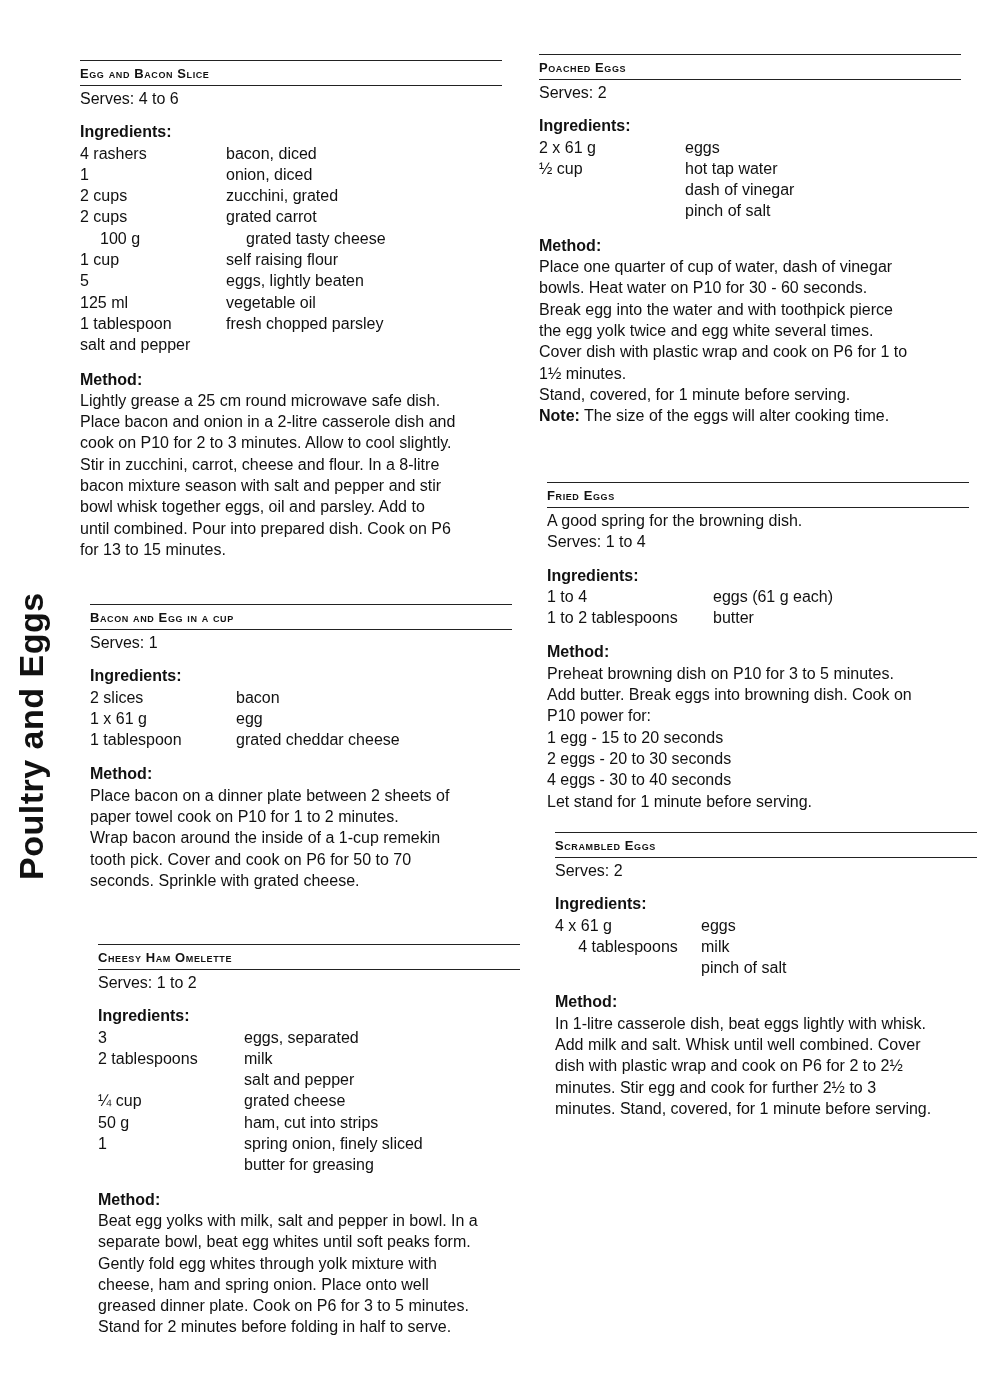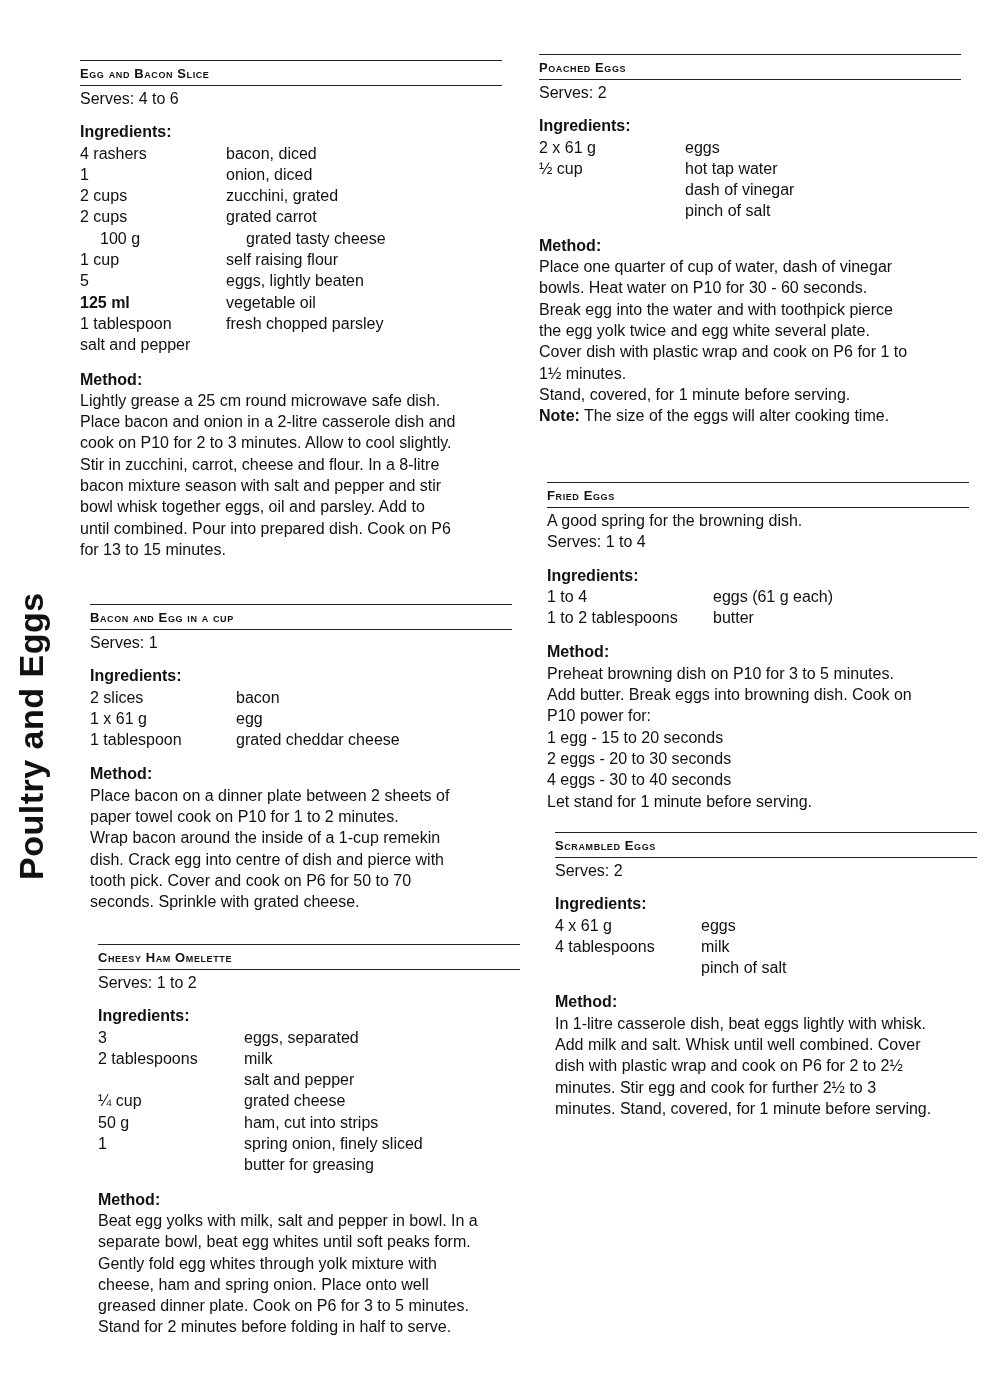--- a/index.html
+++ b/index.html
@@ -69,21 +69,21 @@
     </div>
     <div class="ing-row">
       <span class="qty" style="width: 146px;">1 cup</span>
       <span class="item">self raising flour</span>
     </div>
     <div class="ing-row">
       <span class="qty" style="width: 146px;">5</span>
       <span class="item">eggs, lightly beaten</span>
     </div>
     <div class="ing-row">
-      <span class="qty" style="width: 146px; font-weight: bold;">125 ml</span>
+      <span class="qty" style="width: 146px;">125 ml</span>
       <span class="item">vegetable oil</span>
     </div>
     <div class="ing-row">
       <span class="qty" style="width: 146px;">1 tablespoon</span>
       <span class="item">fresh chopped parsley</span>
     </div>
     <div class="ing-row">
       <span class="qty" style="width: auto;">salt and pepper</span>
       <span class="item"></span>
     </div>
@@ -115,21 +115,20 @@
       <span class="item">egg</span>
     </div>
     <div class="ing-row">
       <span class="qty" style="width: 146px;">1 tablespoon</span>
       <span class="item">grated cheddar cheese</span>
     </div>
     <div class="method-head">Method:</div>
     <div class="method-line">Place bacon on a dinner plate between 2 sheets of</div>
     <div class="method-line">paper towel cook on P10 for 1 to 2 minutes.</div>
     <div class="method-line">Wrap bacon around the inside of a 1-cup remekin</div>
-    <div class="method-line">dish. Crack egg into centre of dish and pierce with</div>
     <div class="method-line">tooth pick. Cover and cook on P6 for 50 to 70</div>
     <div class="method-line">seconds. Sprinkle with grated cheese.</div>
   </section>
 
 <section class="recipe" style="left:98px; top:944px; width:422px;">
     <div class="title-bar">
       <div class="rule-top"></div>
       <div class="rule-bottom"></div>
       <div class="title">Cheesy Ham Omelette</div>
     </div>
@@ -193,21 +192,21 @@
       <span class="item">dash of vinegar</span>
     </div>
     <div class="ing-row">
       <span class="qty" style="width: 146px;"></span>
       <span class="item">pinch of salt</span>
     </div>
     <div class="method-head">Method:</div>
     <div class="method-line">Place one quarter of cup of water, dash of vinegar</div>
     <div class="method-line">bowls. Heat water on P10 for 30 - 60 seconds.</div>
     <div class="method-line">Break egg into the water and with toothpick pierce</div>
-    <div class="method-line">the egg yolk twice and egg white several plate.</div>
+    <div class="method-line">the egg yolk twice and egg white several times.</div>
     <div class="method-line">Cover dish with plastic wrap and cook on P6 for 1 to</div>
     <div class="method-line">1½ minutes.</div>
     <div class="method-line">Stand, covered, for 1 minute before serving.</div>
     <div class="note-line"><span class="bold">Note:</span> <span>The size of the eggs will alter cooking time.</span></div>
   </section>
 
 <section class="recipe" style="left:547px; top:482px; width:422px;">
     <div class="title-bar">
       <div class="rule-top"></div>
       <div class="rule-bottom"></div>
@@ -240,21 +239,21 @@
       <div class="rule-bottom"></div>
       <div class="title">Scrambled Eggs</div>
     </div>
     <div class="serves">Serves: 2</div>
     <div class="ing-head">Ingredients:</div>
     <div class="ing-row">
       <span class="qty" style="width: 146px;">4 x 61 g</span>
       <span class="item">eggs</span>
     </div>
     <div class="ing-row">
-      <span class="qty" style="width: 146px;">4 tablespoons</span>
+      <span class="qty" style="width: 146px; text-align: center;">4 tablespoons</span>
       <span class="item">milk</span>
     </div>
     <div class="ing-row">
       <span class="qty" style="width: 146px;"></span>
       <span class="item">pinch of salt</span>
     </div>
     <div class="method-head">Method:</div>
     <div class="method-line">In 1-litre casserole dish, beat eggs lightly with whisk.</div>
     <div class="method-line">Add milk and salt. Whisk until well combined. Cover</div>
     <div class="method-line">dish with plastic wrap and cook on P6 for 2 to 2½</div>

